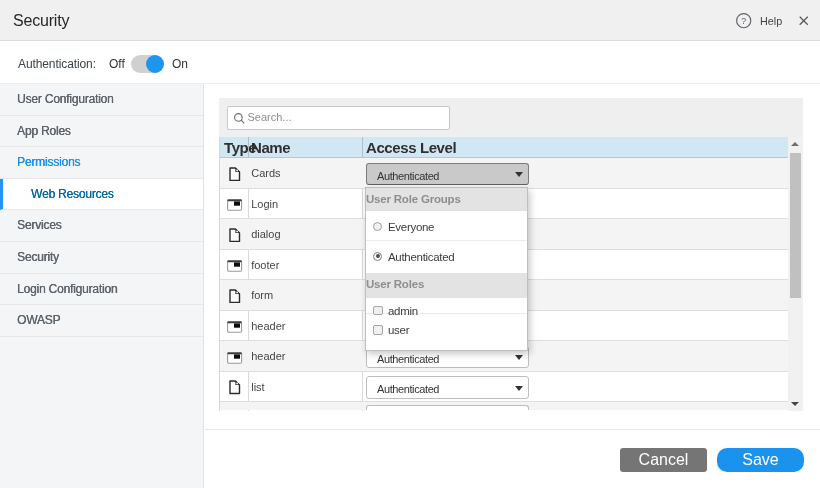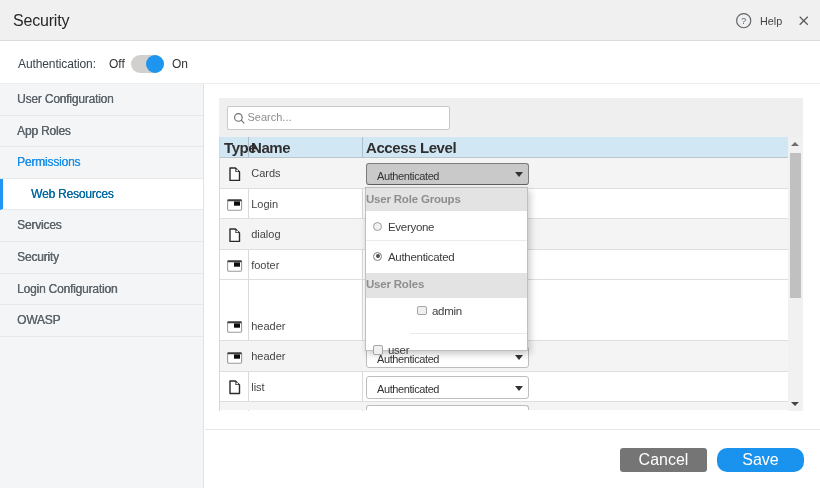--- a/index.html
+++ b/index.html
@@ -155,20 +155,30 @@
   <div class="trow" style="top:112.65px">
       <div class="ricon">
         <svg width="16" height="13" viewBox="0 0 16 13" style="position:absolute;left:7.3px;top:10.3px">
           <rect x="0.6" y="0.6" width="14" height="10.6" rx="1.2" fill="#fff" stroke="#9a9a9a" stroke-width="1.1"></rect>
           <rect x="0.5" y="0.4" width="14.2" height="1.8" rx="0.6" fill="#3c3c3c"></rect>
           <rect x="7" y="2.4" width="6" height="4.3" fill="#0c0c0c"></rect>
         </svg>
       </div>
       <div class="rname">footer</div>
     </div>
+  <div class="trow stripe" style="top:143.2px">
+      <div class="ricon">
+        <svg width="11.5" height="14.5" viewBox="0 0 11.5 14.5" style="position:absolute;left:9px;top:8.5px">
+          <path d="M1 1 h5.4 l4.1 4.1 v8.4 h-9.5 z" fill="#fff" stroke="#2b2b2b" stroke-width="1.4" stroke-linejoin="round"></path>
+          <path d="M6.4 1 v4.1 h4.1 z" fill="#2b2b2b"></path>
+          <circle cx="8.1" cy="3.5" r="0.9" fill="#fff"></circle>
+        </svg>
+      </div>
+      <div class="rname">form</div>
+    </div>
   <div class="trow" style="top:173.75px">
       <div class="ricon">
         <svg width="16" height="13" viewBox="0 0 16 13" style="position:absolute;left:7.3px;top:10.3px">
           <rect x="0.6" y="0.6" width="14" height="10.6" rx="1.2" fill="#fff" stroke="#9a9a9a" stroke-width="1.1"></rect>
           <rect x="0.5" y="0.4" width="14.2" height="1.8" rx="0.6" fill="#3c3c3c"></rect>
           <rect x="7" y="2.4" width="6" height="4.3" fill="#0c0c0c"></rect>
         </svg>
       </div>
       <div class="rname">header</div>
     </div>
@@ -207,15 +217,15 @@
 
 <div id="divider"></div>
 <div class="btn" id="cancel">Cancel</div>
 <div class="btn" id="save">Save</div>
 
 <div id="panel">
   <div class="phead" style="height:22.5px;line-height:22.5px;">User Role Groups</div>
   <div class="pitem pborder" style="height:30.1px;line-height:32px;"><span class="radio" style="top:11px"></span>Everyone</div>
   <div class="pitem" style="height:32px;line-height:32px;"><span class="radio sel2" style="top:11px"></span>Authenticated</div>
   <div class="phead" style="height:25px;line-height:22.7px;">User Roles</div>
-  <div class="pitem pborder" style="height:36px;line-height:26.7px;margin-left:44px;"><span class="cbox" style="top:8px"></span>admin</div>
+  <div class="pitem pborder" style="height:16px;line-height:26.7px;"><span class="cbox" style="top:8px"></span>admin</div>
   <div class="pitem" style="height:29.5px;line-height:32.5px;"><span class="cbox" style="top:11.5px"></span>user</div>
 </div>
 
 </body></html>

